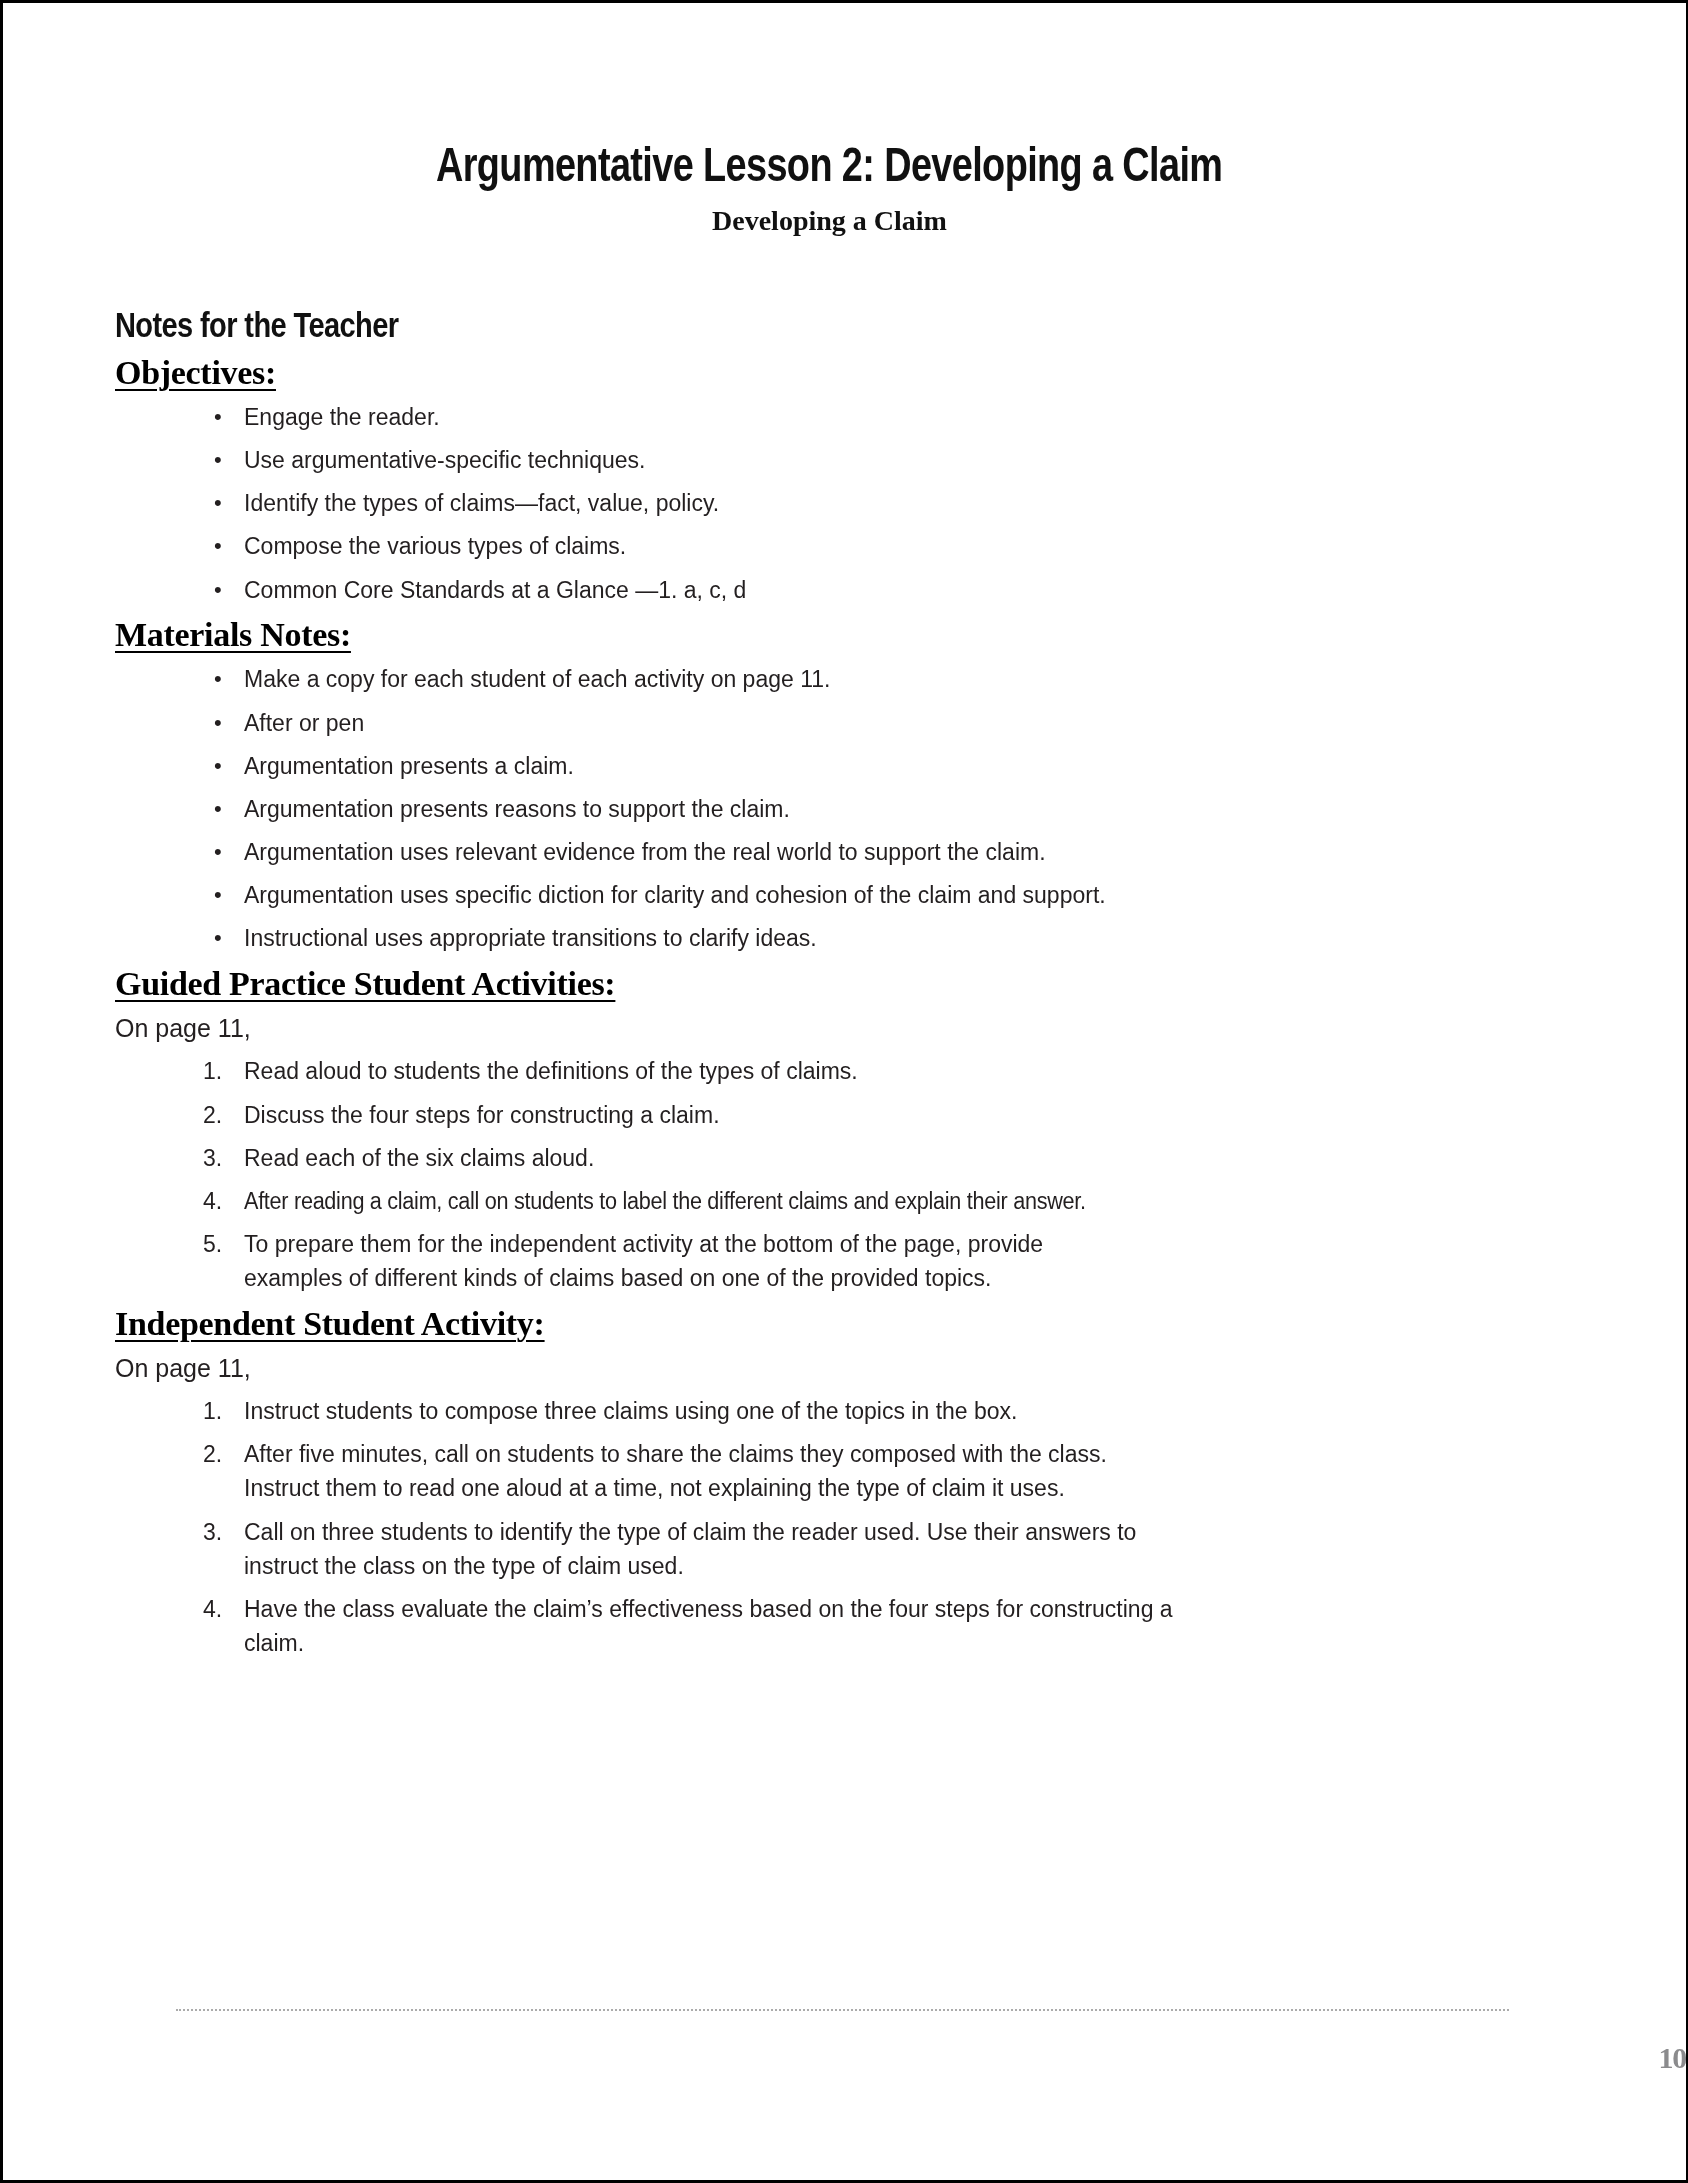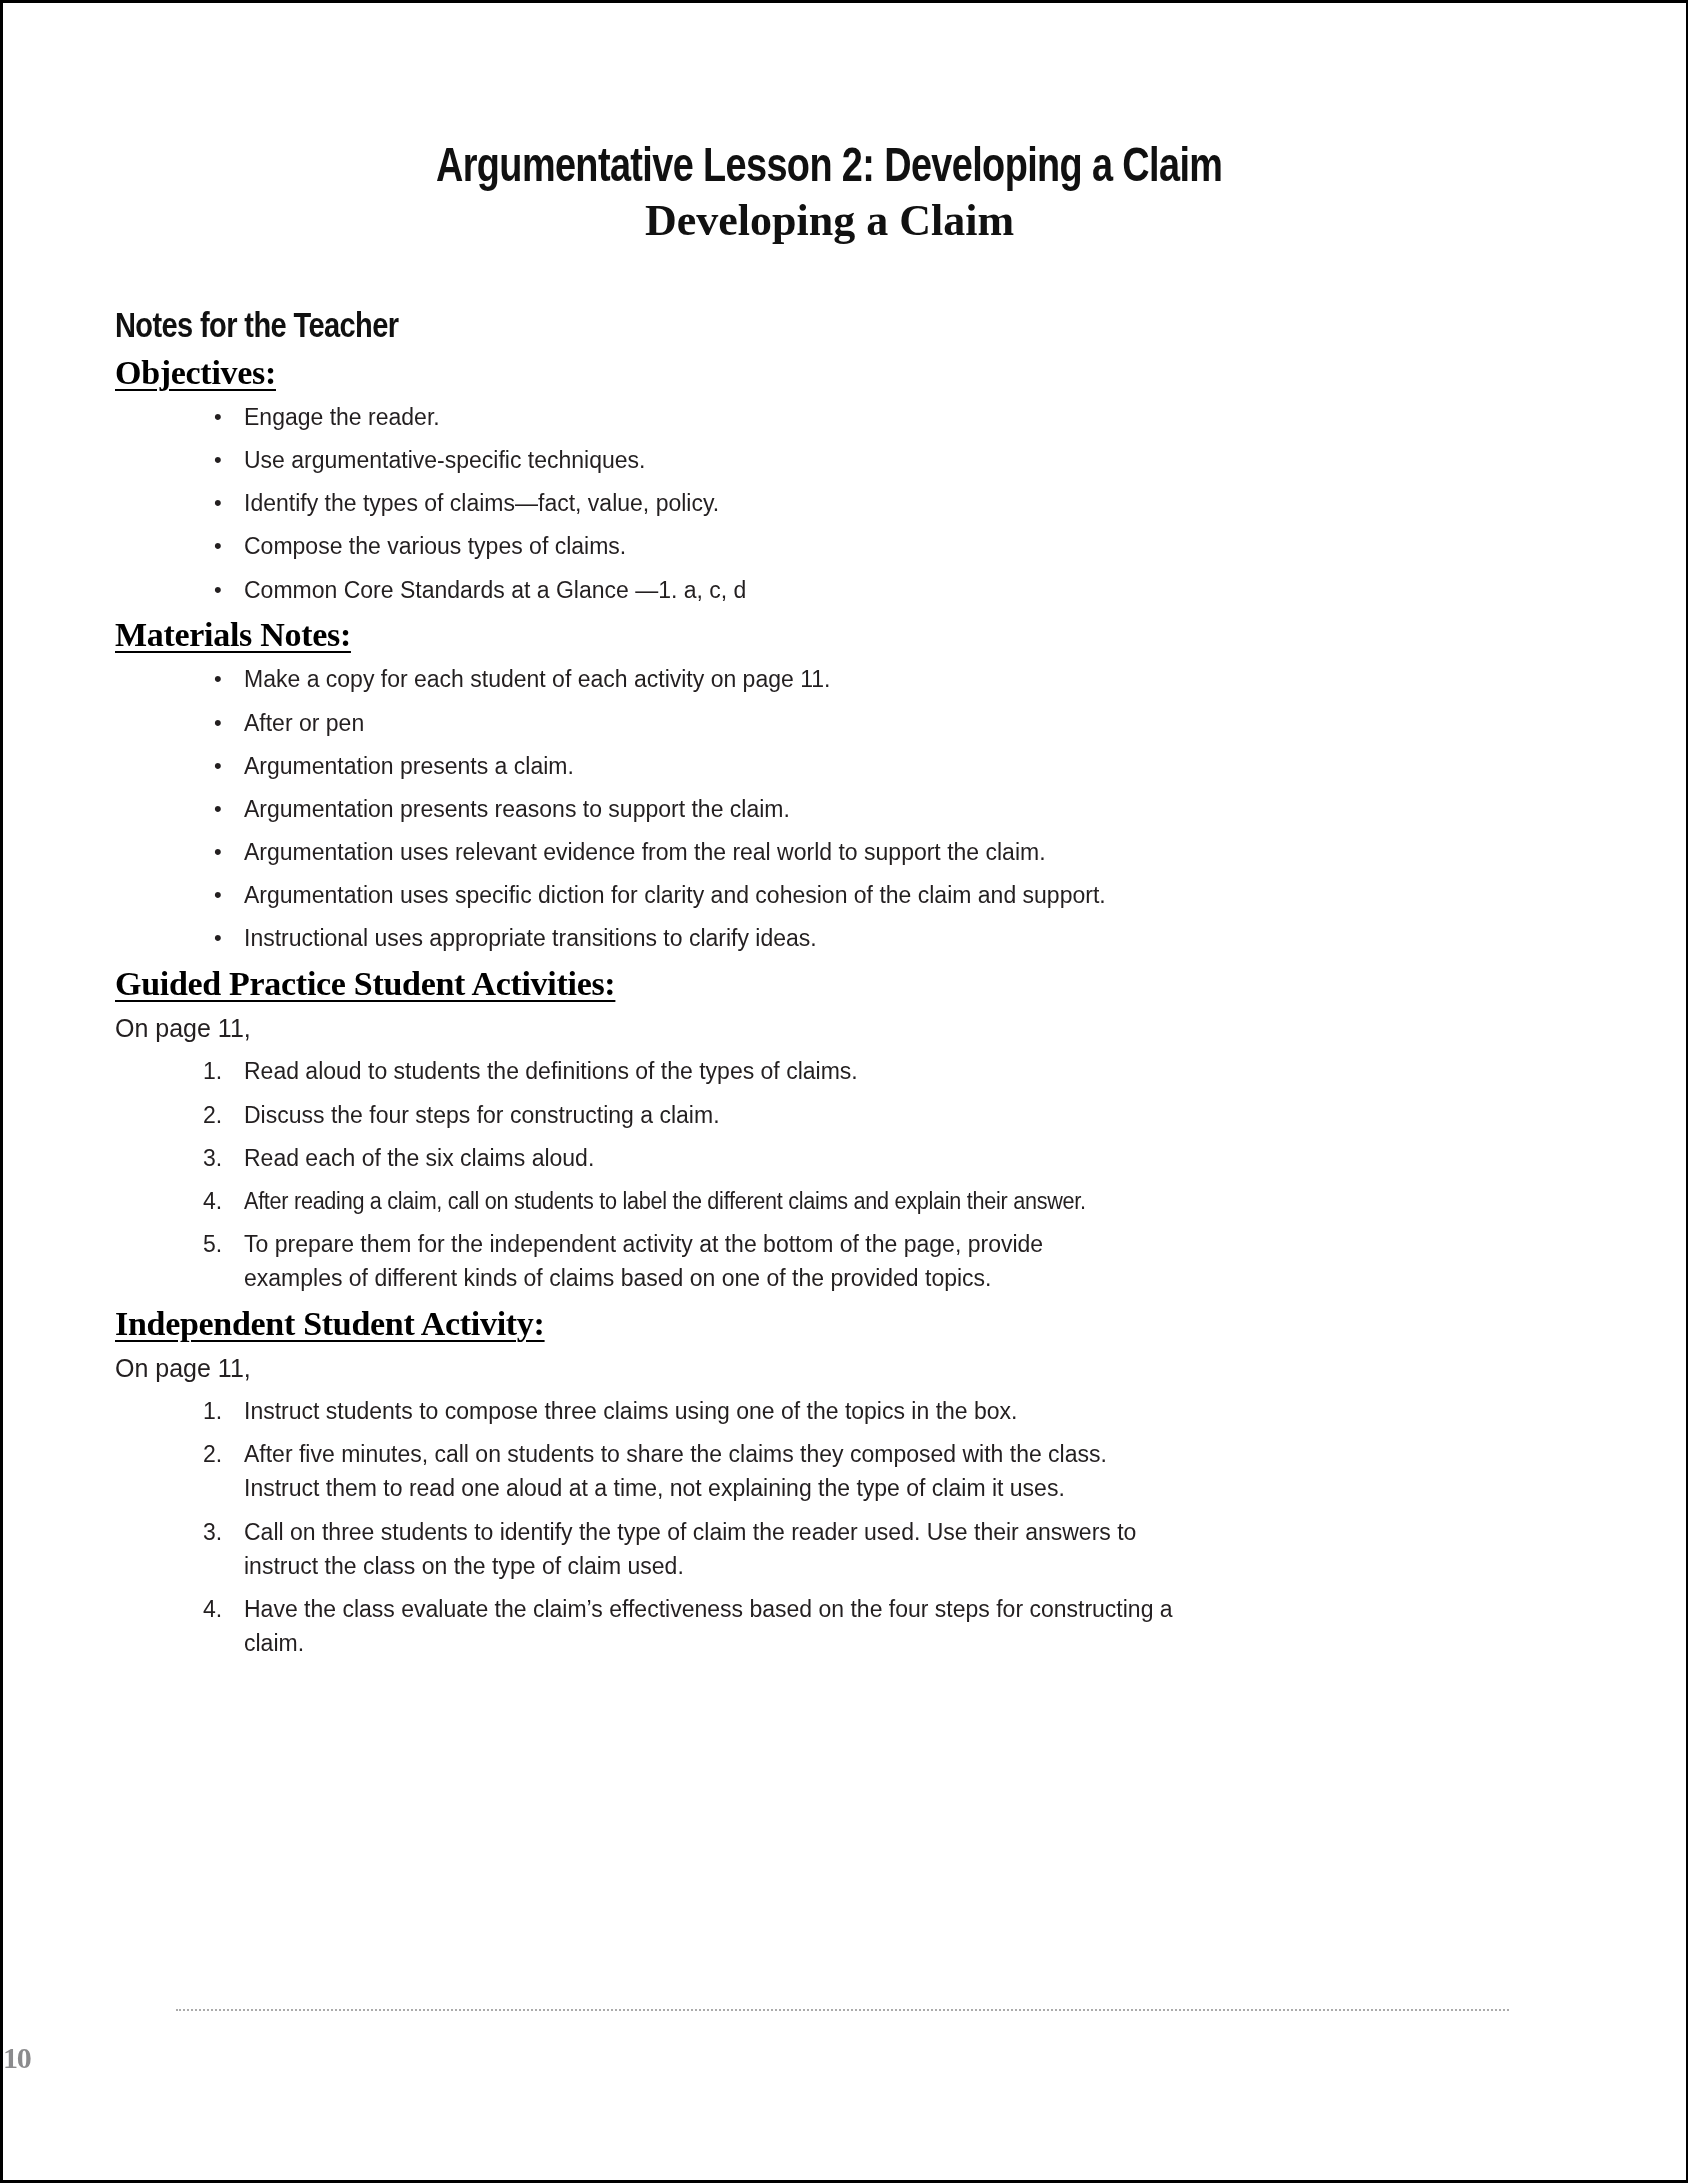--- a/index.html
+++ b/index.html
@@ -27,21 +27,21 @@
     line-height: 47px;
     color: #111111;
     letter-spacing: -0.7px;
     transform: scaleX(0.86) scaleY(1.08);
     transform-origin: center bottom;
     margin: 0;
   }
   .lesson-subtitle {
     font-family: "Liberation Serif", serif;
     font-weight: bold;
-    font-size: 44px;
+    font-size: 28px;
     line-height: 38px;
     color: #111111;
     text-align: center;
     margin: 12px 0 0 0;
   }
   
   .notes-heading {
     display: inline-block;
     font-family: "Liberation Sans", sans-serif;
     font-weight: bold;
@@ -109,21 +109,21 @@
     left: 173px;
     right: 177px;
     top: 2006px;
     border-top: 2px dotted #ababab;
   }
   .page-number {
     position: absolute;
     top: 2038px;
     left: 0;
     width: 100%;
-    text-align: left;
+    text-align: right;
     font-family: "Liberation Serif", serif;
     font-weight: bold;
     font-size: 30px;
     color: #8b8b8d;
     letter-spacing: -1.3px;
   }
 </style>
 </head>
 <body>
 

